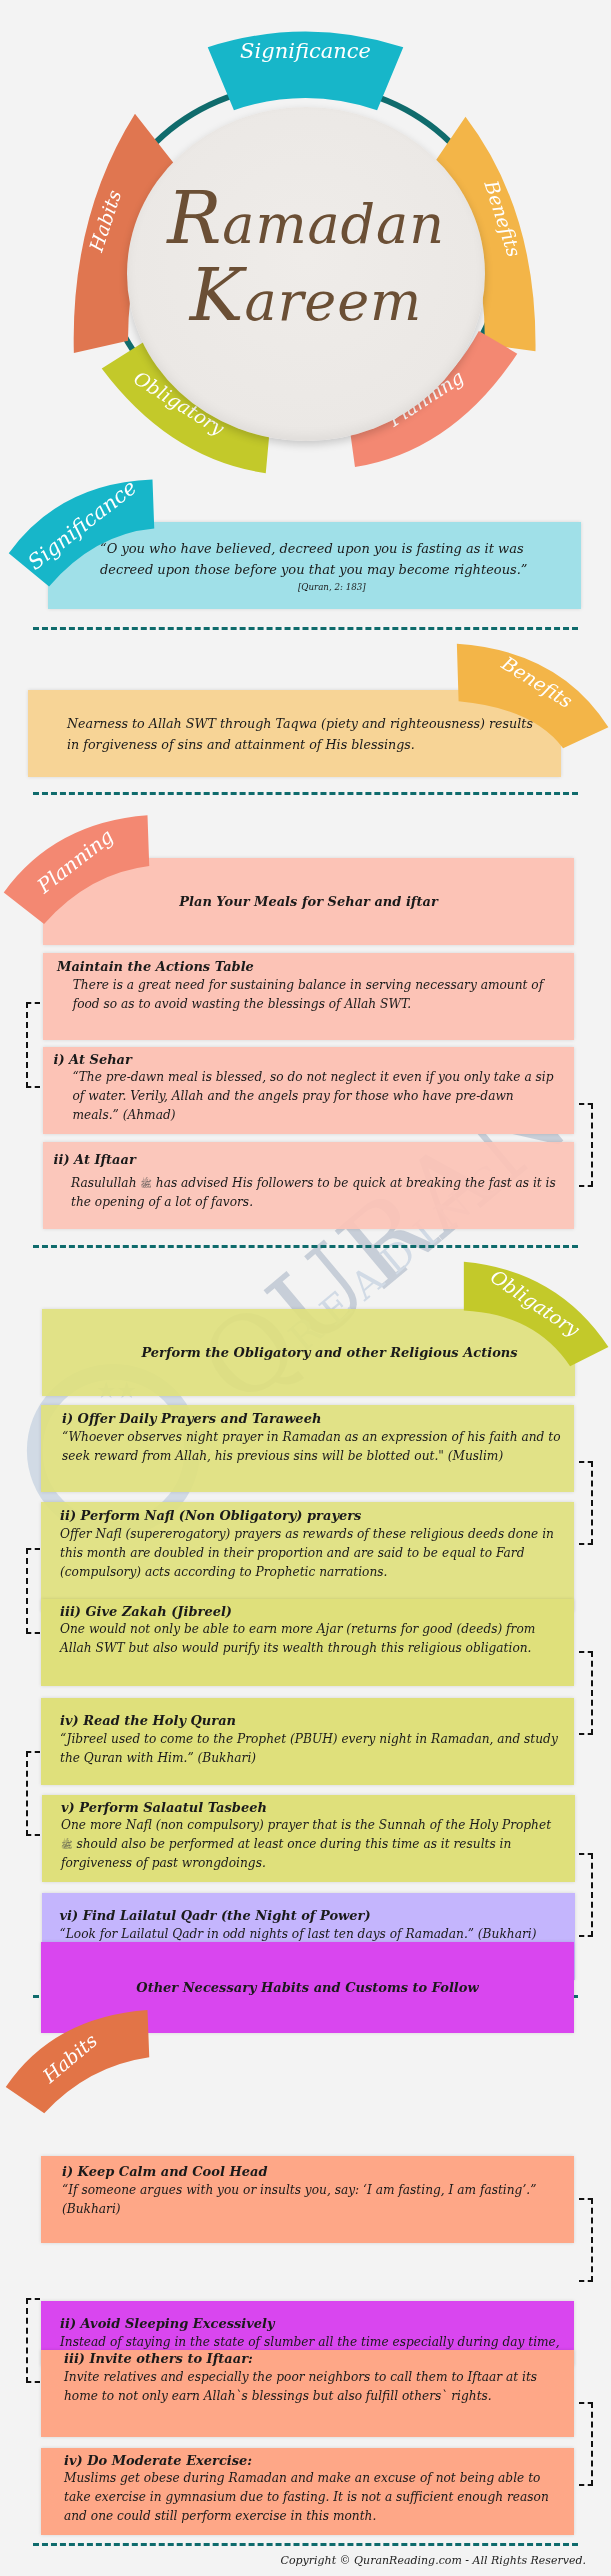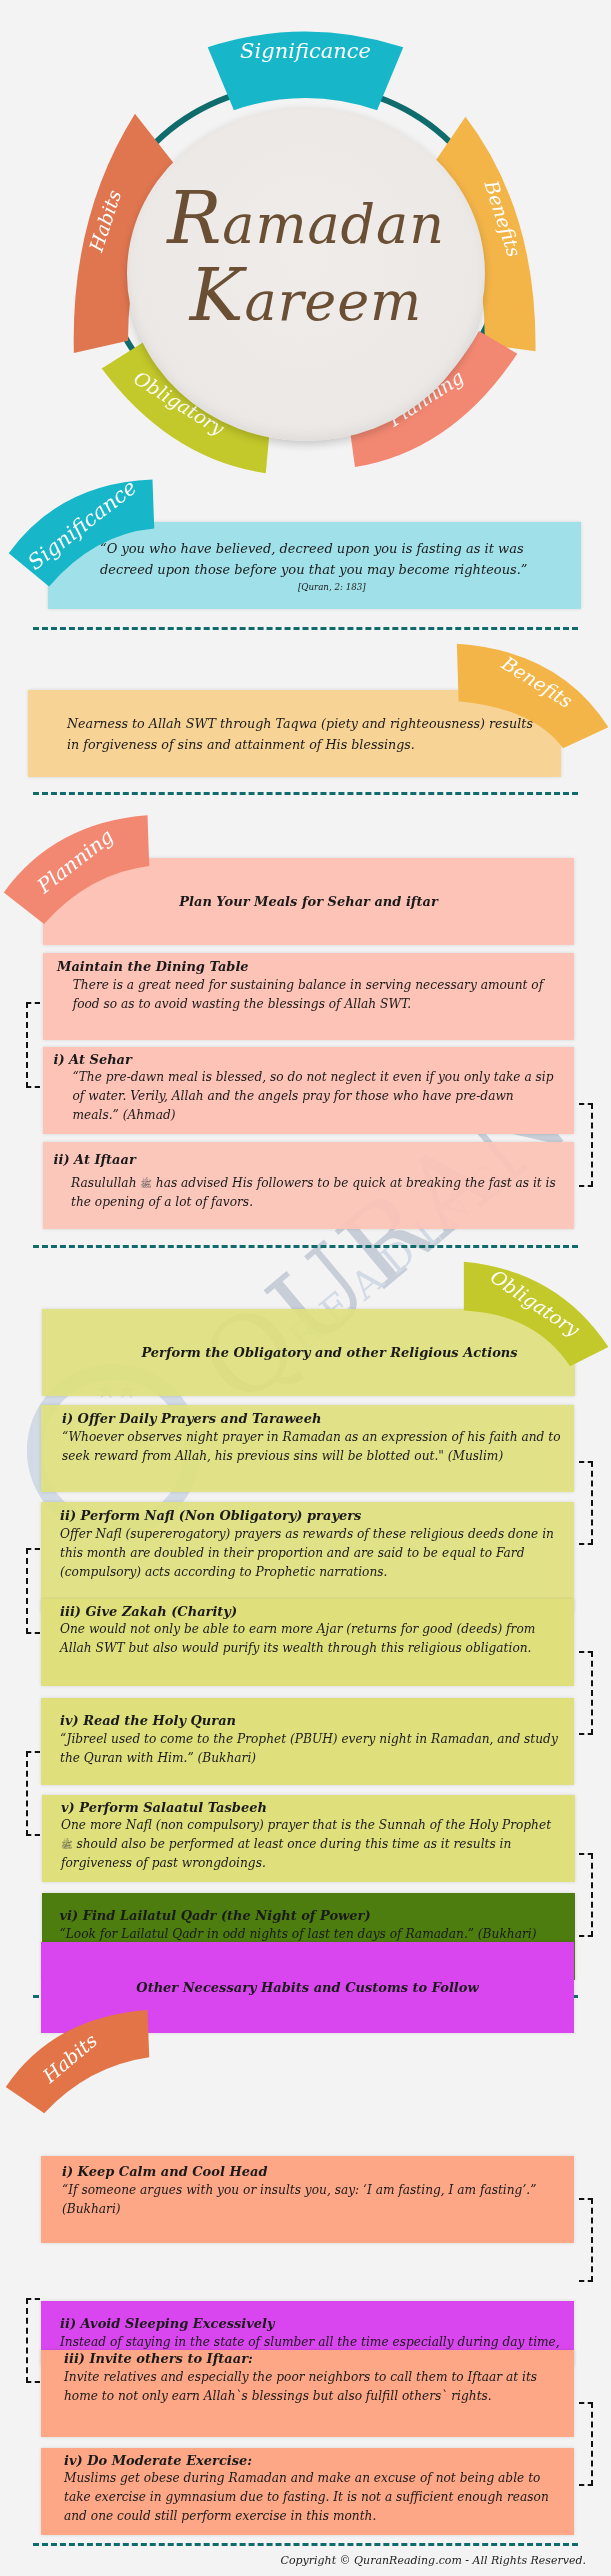--- a/index.html
+++ b/index.html
@@ -143,21 +143,21 @@
 
 <div class="divider" style="top:792px"></div>
 
 <div class="box center" style="left:43px;top:858px;width:531px;height:87px;background:#fcc3b6;">Plan Your Meals for Sehar and iftar</div>
 <svg class="abs" style="left:1.7px;top:810px" width="149" height="114" viewBox="0 0 170 130">
   <path d="M2,94 Q60,14 166,6 L168,64 Q100,72 48,130 Z" fill="#f38872"></path>
 </svg>
 <div class="sec-tab" style="left:5.2px;top:843px;width:140px;height:35px;transform:rotate(-38deg);font-size:20px;">Planning</div>
 
 <div class="box" style="left:43px;top:953px;width:531px;height:87px;background:#fcc3b6;padding:5.2px 14px 0 14px;">
-  <div class="title">Maintain the Dining Table</div>
+  <div class="title">Maintain the Actions Table</div>
   <div class="body" style="padding-left:15.7px;">There is a great need for sustaining balance in serving necessary amount of food so as to avoid wasting the blessings of Allah SWT.</div>
 </div>
 <div class="box" style="left:43px;top:1047px;width:531px;height:87px;background:#fcc3b6;padding:3.5px 14px 0 10.5px;">
   <div class="title">i) At Sehar</div>
   <div class="body" style="padding-left:19px;">“The pre-dawn meal is blessed, so do not neglect it even if you only take a sip of water. Verily, Allah and the angels pray for those who have pre-dawn meals.” (Ahmad)</div>
 </div>
 <div class="box" style="left:43px;top:1142px;width:531px;height:87px;background:rgba(252,195,182,0.92);padding:8.7px 14px 0 10.5px;">
   <div class="title">ii) At Iftaar</div>
   <div class="body" style="padding-left:17.5px;margin-top:6px;"><span>Rasulullah </span><span class="sal">ﷺ</span><span> has advised His followers to be quick at breaking the fast as it is the opening of a lot of favors.</span></div>
 </div>
@@ -174,32 +174,32 @@
 
 <div class="box" style="left:41px;top:1405px;width:533px;height:87px;background:rgba(223,224,123,0.9);padding:5.2px 10.5px 0 21px;">
   <div class="title">i) Offer Daily Prayers and Taraweeh</div>
   <div class="body">“Whoever observes night prayer in Ramadan as an expression of his faith and to seek reward from Allah, his previous sins will be blotted out." (Muslim)</div>
 </div>
 <div class="box" style="left:41px;top:1502px;width:533px;height:110px;background:rgba(223,224,123,0.9);padding:5.2px 10.5px 0 19px;">
   <div class="title">ii) Perform Nafl (Non Obligatory) prayers</div>
   <div class="body">Offer Nafl (supererogatory) prayers as rewards of these religious deeds done in this month are doubled in their proportion and are said to be equal to Fard (compulsory) acts according to Prophetic narrations.</div>
 </div>
 <div class="box" style="left:41px;top:1599px;width:533px;height:87px;background:#dfe07b;padding:3.5px 10.5px 0 19px;">
-  <div class="title">iii) Give Zakah (Charity)</div>
+  <div class="title">iii) Give Zakah (Jibreel)</div>
   <div class="body">One would not only be able to earn more Ajar (returns for good (deeds) from Allah SWT but also would purify its wealth through this religious obligation.</div>
 </div>
 <div class="box" style="left:41px;top:1698px;width:533px;height:87px;background:#dfe07b;padding:14px 10.5px 0 19px;">
   <div class="title">iv) Read the Holy Quran</div>
   <div class="body">“Jibreel used to come to the Prophet (PBUH) every night in Ramadan, and study the Quran with Him.” (Bukhari)</div>
 </div>
 <div class="box" style="left:42px;top:1795px;width:533px;height:87px;background:#dfe07b;padding:3.5px 10.5px 0 19px;">
   <div class="title">v) Perform Salaatul Tasbeeh</div>
   <div class="body"><span>One more Nafl (non compulsory) prayer that is the Sunnah of the Holy Prophet </span><span class="sal">ﷺ</span><span> should also be performed at least once during this time as it results in forgiveness of past wrongdoings.</span></div>
 </div>
-<div class="box" style="left:42px;top:1893px;width:533px;height:87px;background:#4d7c0f;padding:14px 10.5px 0 17.5px;">
+<div class="box" style="left:42px;top:1893px;width:533px;height:87px;background:#c4b5fd;padding:14px 10.5px 0 17.5px;">
   <div class="title">vi) Find Lailatul Qadr (the Night of Power)</div>
   <div class="body">“Look for Lailatul Qadr in odd nights of last ten days of Ramadan.” (Bukhari)</div>
 </div>
 <div class="bracket-r" style="left:579px;top:1461px;height:84px;"></div>
 <div class="bracket-l" style="left:26px;top:1548px;height:86px;"></div>
 <div class="bracket-r" style="left:579px;top:1651px;height:84px;"></div>
 <div class="bracket-l" style="left:26px;top:1751px;height:85px;"></div>
 <div class="bracket-r" style="left:579px;top:1853px;height:84px;"></div>
 
 <div class="divider" style="top:1995px"></div>

